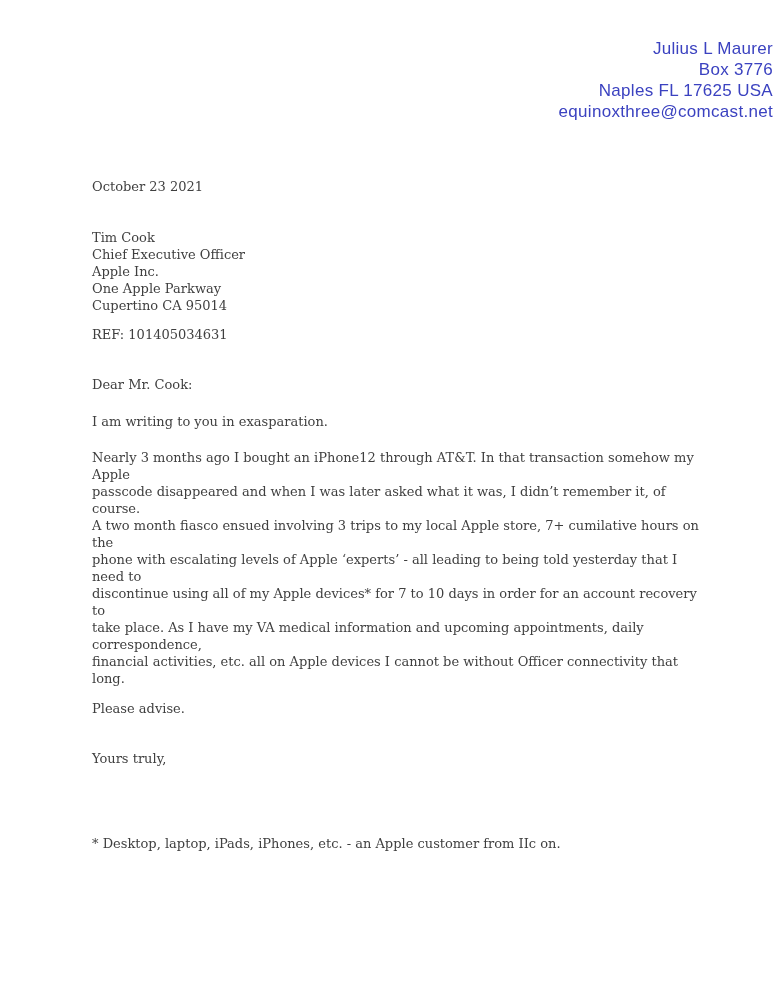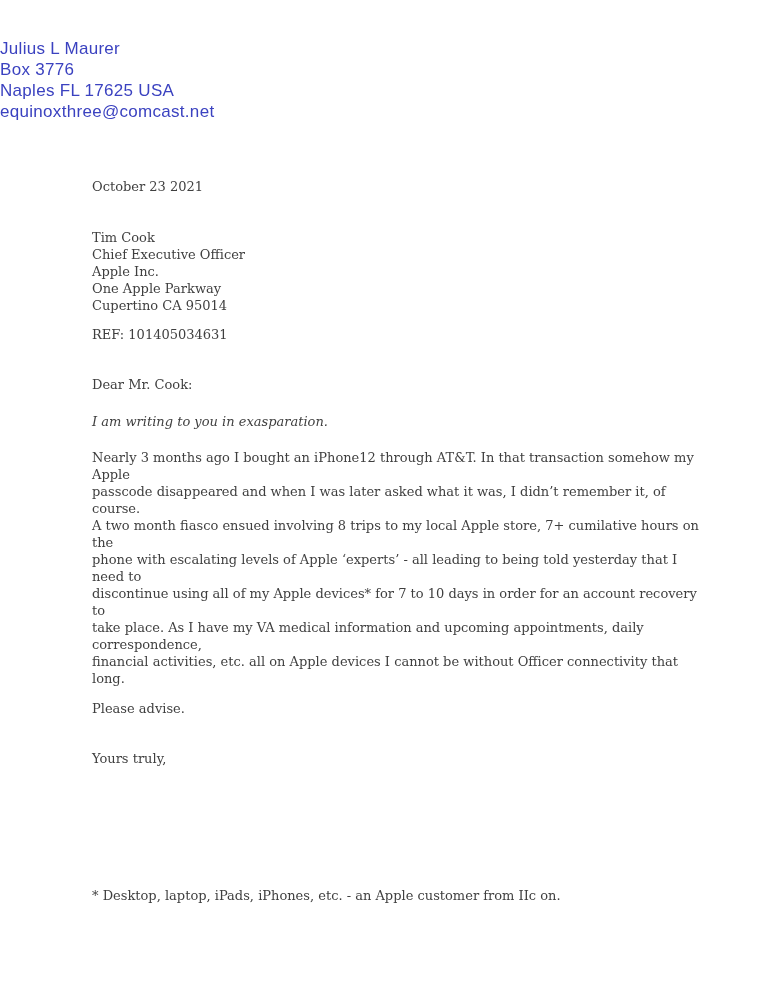--- a/index.html
+++ b/index.html
@@ -10,46 +10,46 @@
   .page {
     position: relative;
     width: 773px;
     height: 1000px;
     background: #ffffff;
     overflow: hidden;
   }
   
   .letterhead {
     padding-top: 38px;
-    text-align: left;
+    text-align: right;
     font-family: "Liberation Sans", sans-serif;
     font-weight: 400;
     font-size: 17px;
     line-height: 21px;
     letter-spacing: 0.3px;
     color: #3b42c0;
   }
   
   .content {
     margin-left: 92px;
     margin-right: 70px;
     font-family: "DejaVu Serif", "Liberation Serif", serif;
     font-size: 13px;
     line-height: 17px;
     color: #3f3f3f;
   }
   .date       { margin-top: 56px; }
   .recipient  { margin-top: 34px; }
   .reference  { margin-top: 12px; }
   .salutation { margin-top: 33px; }
-  .para-1     { margin-top: 20px; font-style: italic; }
+  .para-1     { margin-top: 20px; }
   .para-2     { margin-top: 19px; }
   .para-3     { margin-top: 13px; }
   .closing    { margin-top: 33px; }
-  .footnote   { margin-top: 120px; }
+  .footnote   { margin-top: 68px; }
   .line { display: block; }
 </style>
 </head>
 <body>
 
 <div class="page">
 
   <div class="letterhead">
     <span class="line">Julius L Maurer</span>
     <span class="line">Box 3776</span>
@@ -71,21 +71,21 @@
 
     <div class="reference">REF: 101405034631</div>
 
     <div class="salutation">Dear Mr. Cook:</div>
 
     <div class="para-1">I am writing to you in exasparation.</div>
 
     <div class="para-2">
       <span class="line">Nearly 3 months ago I bought an iPhone12 through AT&amp;T. In that transaction somehow my Apple</span>
       <span class="line">passcode disappeared and when I was later asked what it was, I didn’t remember it, of course.</span>
-      <span class="line">A two month fiasco ensued involving 8 trips to my local Apple store, 7+ cumilative hours on the</span>
+      <span class="line">A two month fiasco ensued involving 3 trips to my local Apple store, 7+ cumilative hours on the</span>
       <span class="line">phone with escalating levels of Apple ‘experts’ - all leading to being told yesterday that I need to</span>
       <span class="line">discontinue using all of my Apple devices* for 7 to 10 days in order for an account recovery to</span>
       <span class="line">take place. As I have my VA medical information and upcoming appointments, daily correspondence,</span>
       <span class="line">financial activities, etc. all on Apple devices I cannot be without Officer connectivity that long.</span>
     </div>
 
     <div class="para-3">Please advise.</div>
 
     <div class="closing">Yours truly,</div>
 

